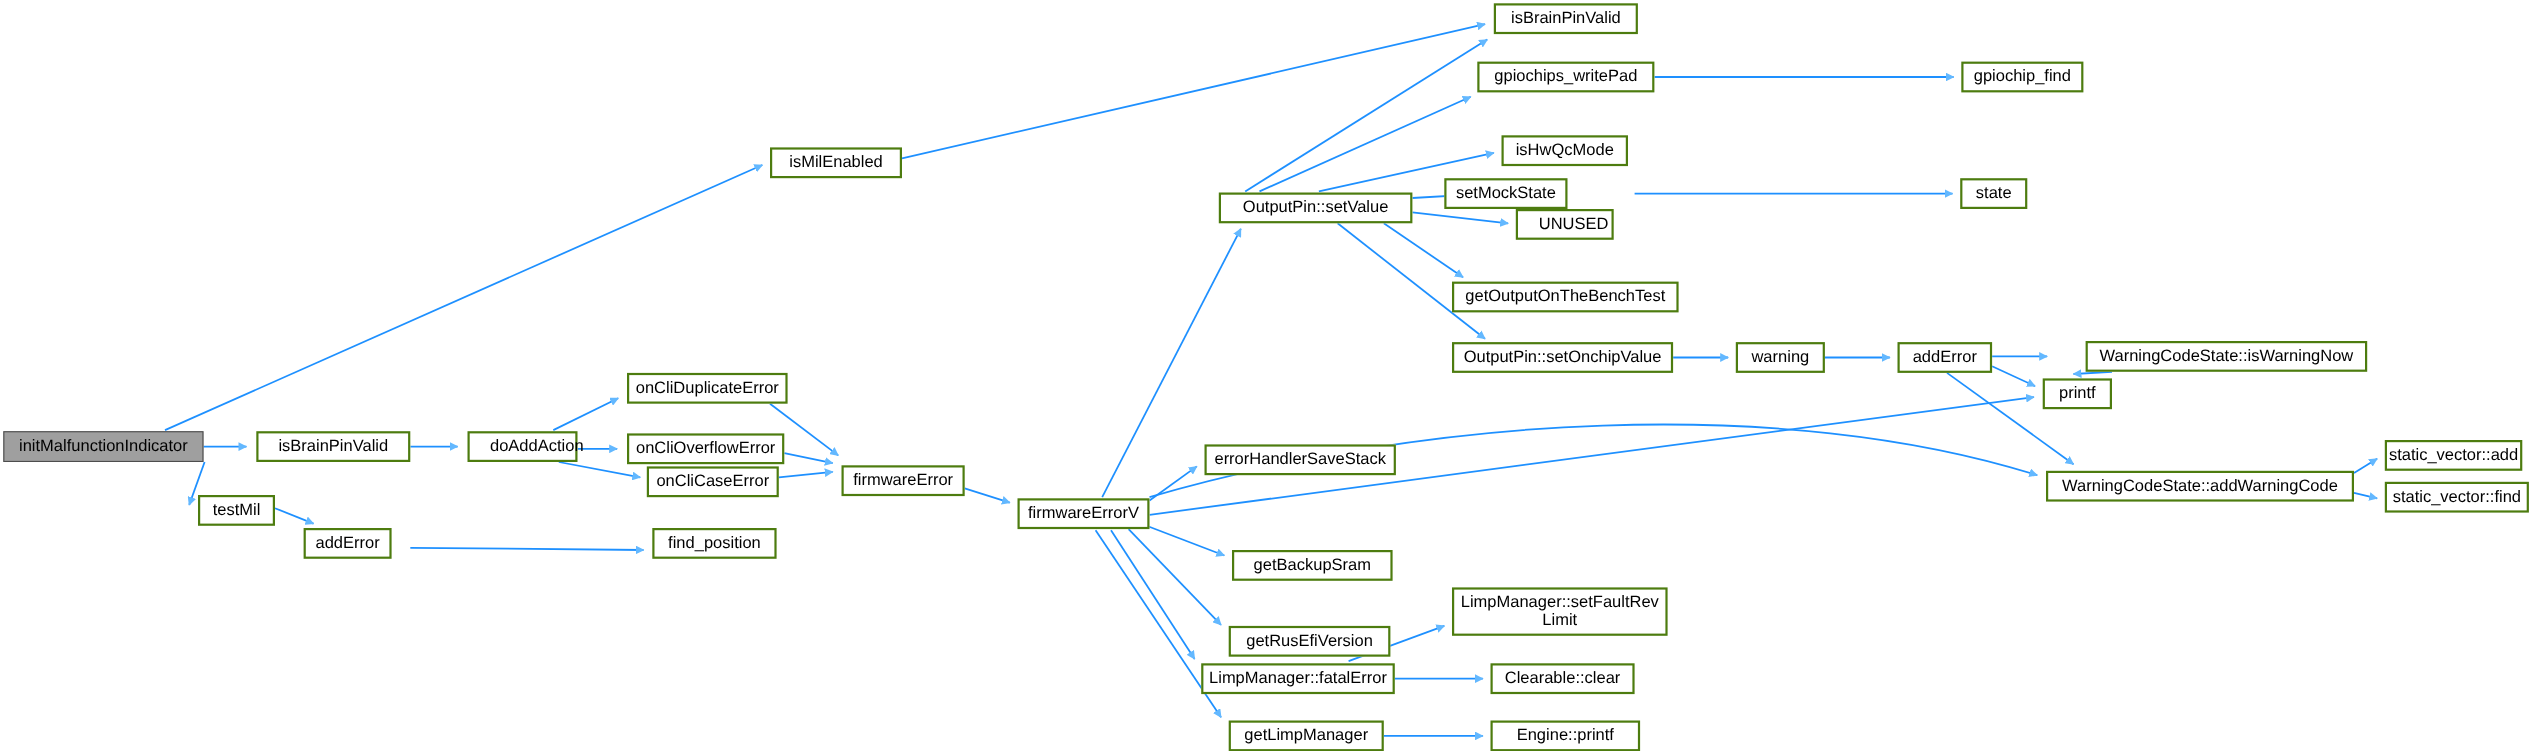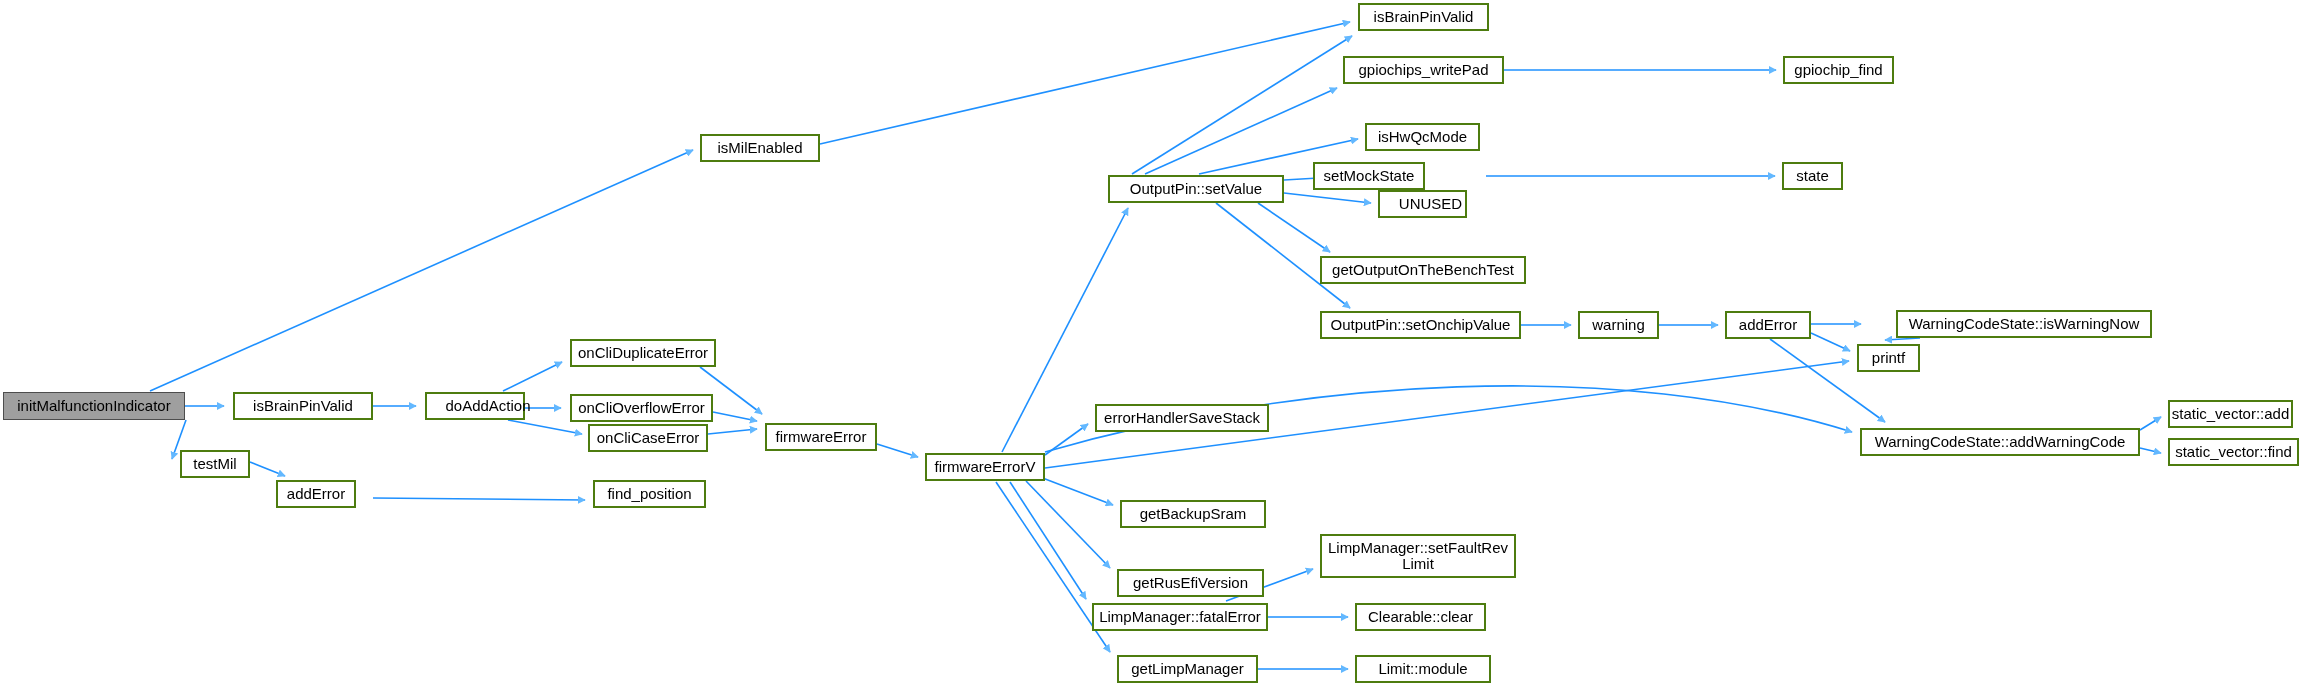--- a/index.html
+++ b/index.html
@@ -124,15 +124,15 @@
       <div class="node" style="left: 1860px; top: 428px; width: 280px; height: 28px;">WarningCodeState::addWarningCode</div>
       <div class="node" style="left: 2168px; top: 400px; width: 125px; height: 28px;">static_vector::add</div>
       <div class="node" style="left: 2168px; top: 438px; width: 131px; height: 28px;">static_vector::find</div>
       <div class="node" style="left: 1120px; top: 500px; width: 146px; height: 28px;">getBackupSram</div>
       <div class="node" style="left: 1117px; top: 569px; width: 147px; height: 28px;">getRusEfiVersion</div>
       <div class="node" style="left: 1320px; top: 534px; width: 196px; height: 44px;">LimpManager::setFaultRev
 Limit</div>
       <div class="node" style="left: 1092px; top: 603px; width: 176px; height: 28px;">LimpManager::fatalError</div>
       <div class="node" style="left: 1355px; top: 603px; width: 131px; height: 28px;">Clearable::clear</div>
       <div class="node" style="left: 1117px; top: 655px; width: 141px; height: 28px;">getLimpManager</div>
-      <div class="node" style="left: 1355px; top: 655px; width: 136px; height: 28px;">Limit::module</div>
+      <div class="node" style="left: 1355px; top: 655px; width: 136px; height: 28px;">Engine::printf</div>
     </div>
 </div>
 
 </body></html>

